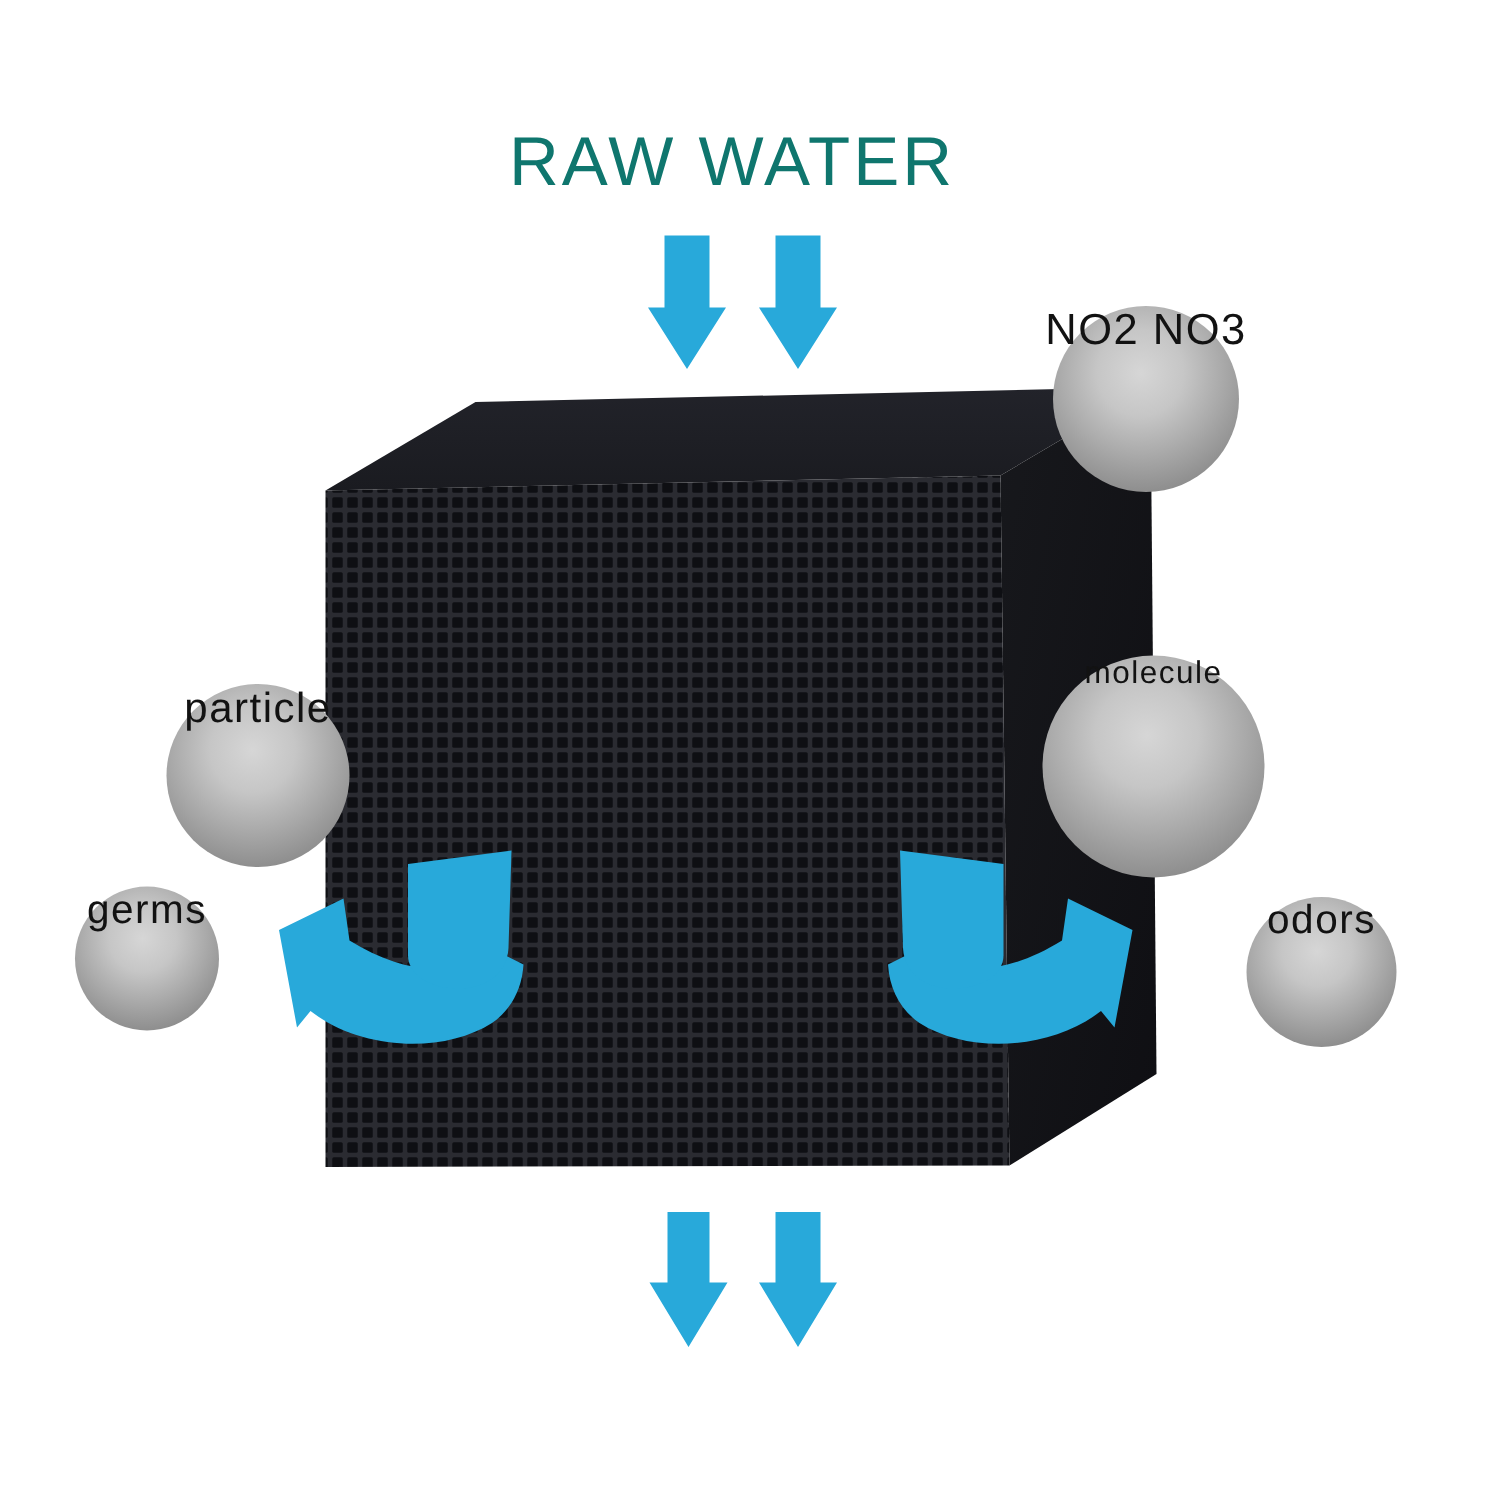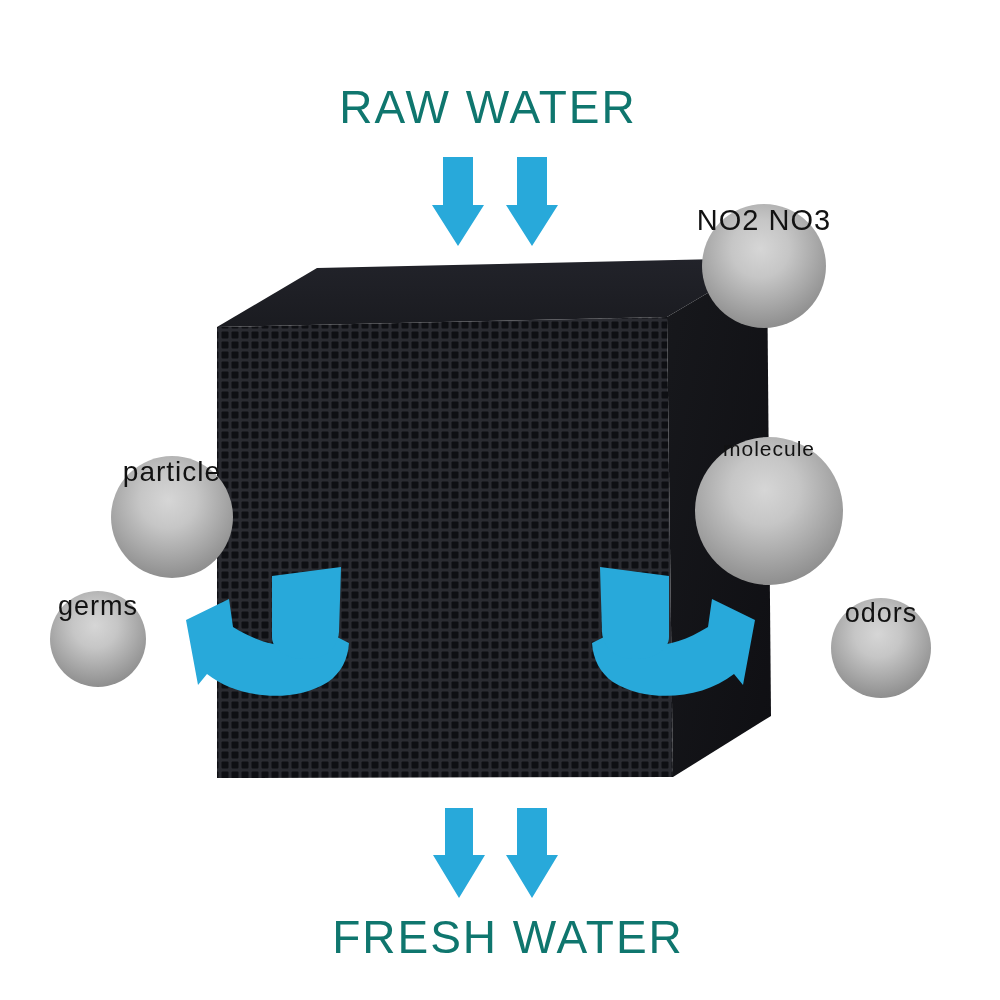--- a/index.html
+++ b/index.html
@@ -110,15 +110,14 @@
   <div class="sphere" style="left:695px;top:437px;width:148px;height:148px;font-size:21px">
     <span>molecule</span>
   </div>
 
   <div class="sphere" style="left:831px;top:598px;width:100px;height:100px;font-size:27px">
     <span>odors</span>
   </div>
 
   <div class="title" style="left:488px;top:80px">RAW WATER</div>
 
-  <div class="title" style="left:508px;top:910px">FRESH WATER</div>
 
 </div>
 
 </body></html>

